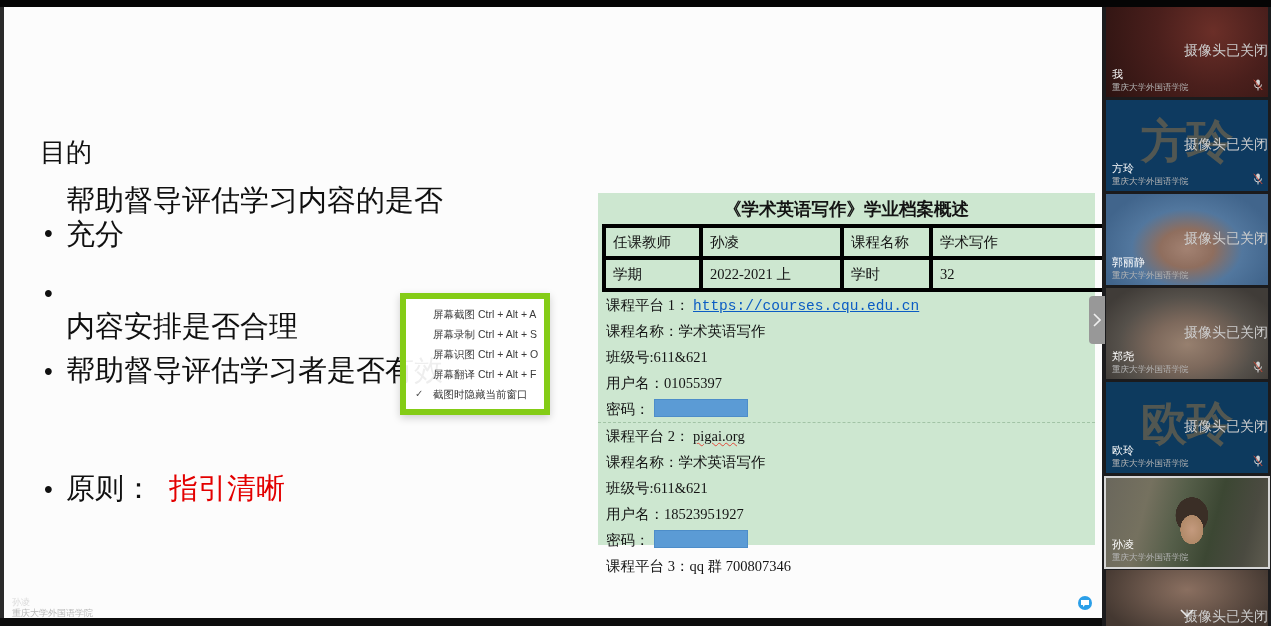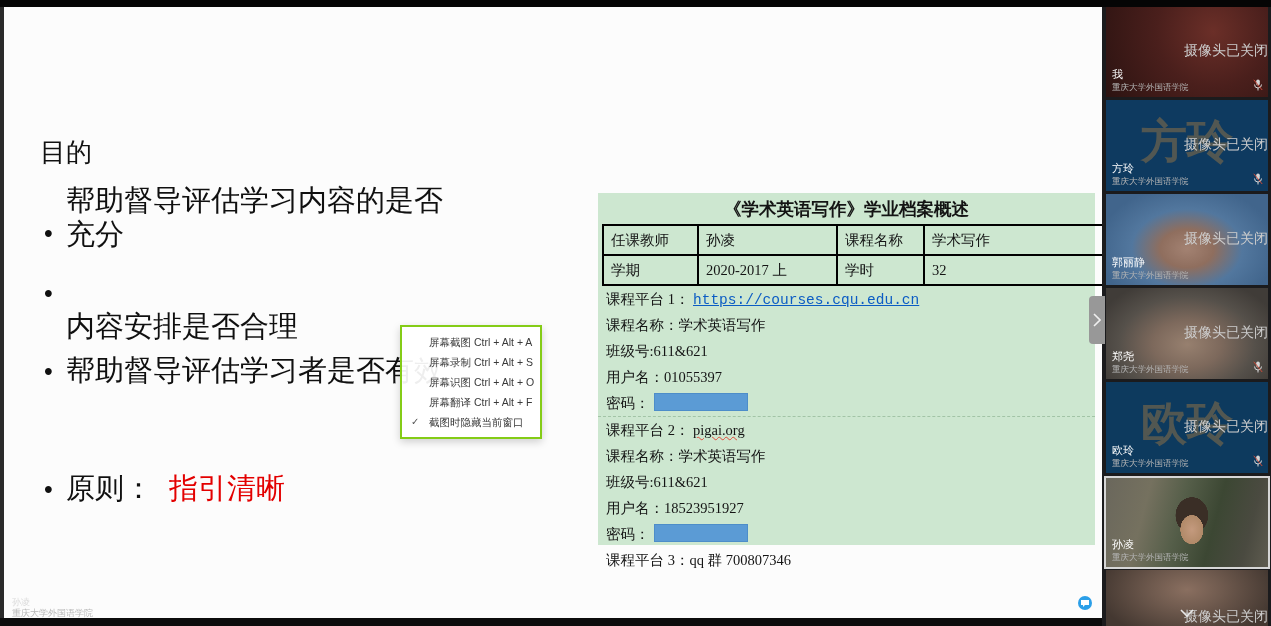--- a/index.html
+++ b/index.html
@@ -16,30 +16,30 @@
   .bullet{position:absolute;left:40px;display:flex;font-size:29px;line-height:34px;color:#101010;}
   .bullet .dot{width:22px;flex:none;font-size:25px;line-height:36px;}
   .bullet .dot::before{content:"\2022";}
   .b1{top:176px;align-items:flex-end;} .b2{top:268px;} .b3{top:346px;} .b4{top:464px;}
   .red-text{color:#e30000;margin-left:16px;}
 
   
   .archive{position:absolute;left:594px;top:186px;width:497px;height:352px;background:#cde7d0;font-family:"Liberation Serif",serif;color:#141414;}
   .archive-title{height:31px;line-height:33px;font-size:17.5px;font-weight:bold;text-align:center;white-space:nowrap;}
   .grid{border-collapse:collapse;margin-left:4px;width:489px;table-layout:fixed;}
-  .grid td{border:2px solid #000000;height:28px;padding:0 0 0 7px;font-size:14.5px;}
+  .grid td{border:4px solid #000000;height:28px;padding:0 0 0 7px;font-size:14.5px;}
   .c1{width:86px;} .c2{width:130px;} .c3{width:78px;} .c4{width:188px;}
   .tline{height:26px;line-height:26px;font-size:14.5px;padding-left:8px;white-space:nowrap;}
   .tline.dashed-top{border-top:1px dashed #a2c4a6;}
   .lnk{color:#0b5cc4;text-decoration:underline;cursor:pointer;font-family:Liberation Mono, monospace;}
   .wavy{text-decoration:underline wavy #e04a3a 1px;}
   .pwd-box{display:inline-block;width:92px;height:16px;background:#5b9bd5;border:1px solid #4d8dc9;vertical-align:-3px;margin-left:4px;}
 
   
-  .ctx-menu{position:absolute;left:396px;top:286px;width:138px;background:rgba(255,255,255,0.93);border:2px solid #84cc16;box-shadow:0 3px 8px rgba(0,0,0,0.18);padding:5px 0;z-index:4;margin-top:32px;}
+  .ctx-menu{position:absolute;left:396px;top:286px;width:138px;background:rgba(255,255,255,0.93);border:6px solid #84cc16;box-shadow:0 3px 8px rgba(0,0,0,0.18);padding:5px 0;z-index:4;}
   .ctx-item{position:relative;height:20px;line-height:20px;font-size:10.5px;color:#3a3a3a;padding:0 8px 0 27px;white-space:nowrap;cursor:default;}
   .ctx-item .check{position:absolute;left:9px;top:0;color:#555;font-size:10px;}
   .ctx-item .sc{margin-left:3px;color:#3a3a3a;}
 
   
   .share-wm{position:absolute;left:8px;top:590px;font-size:9px;line-height:11px;z-index:3;}
   .share-wm .l1{color:rgba(170,170,170,0.4);}
   .share-wm .l2{color:rgba(140,140,140,0.6);}
   .chat-bubble{position:absolute;left:1074px;top:589px;width:14px;height:14px;border-radius:50%;background:#2b9fe8;z-index:5;cursor:pointer;}
   .chat-bubble svg{position:absolute;left:3px;top:4px;}
@@ -110,21 +110,21 @@
       <table class="grid">
         <tbody>
             <tr>
           <td class="c1">任课教师</td>
           <td class="c2">孙凌</td>
           <td class="c3">课程名称</td>
           <td class="c4">学术写作</td>
         </tr>
         <tr>
           <td class="c1">学期</td>
-          <td class="c2">2020-2017 上</td>
+          <td class="c2">2022-2021 上</td>
           <td class="c3">学时</td>
           <td class="c4">32</td>
         </tr>
       </tbody>
         </table>
       <div class="tline">
         <span>课程平台 1：</span>&nbsp;<a class="lnk">https://courses.cqu.edu.cn</a>
       </div>
       <div class="tline">课程名称：学术英语写作</div>
       <div class="tline">班级号:611&amp;621</div>

